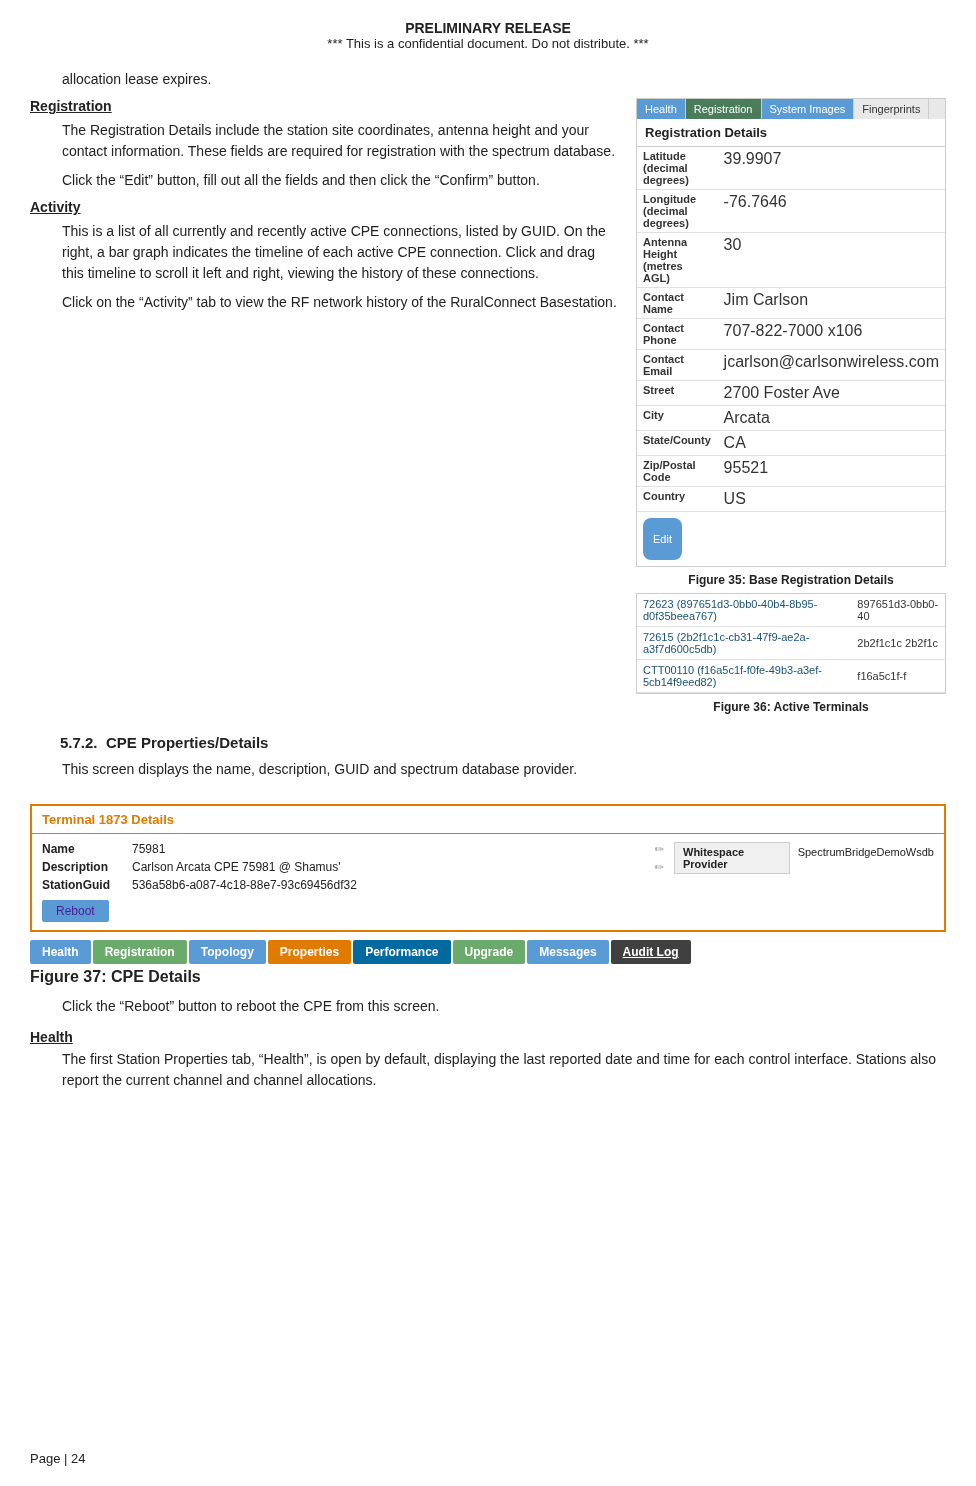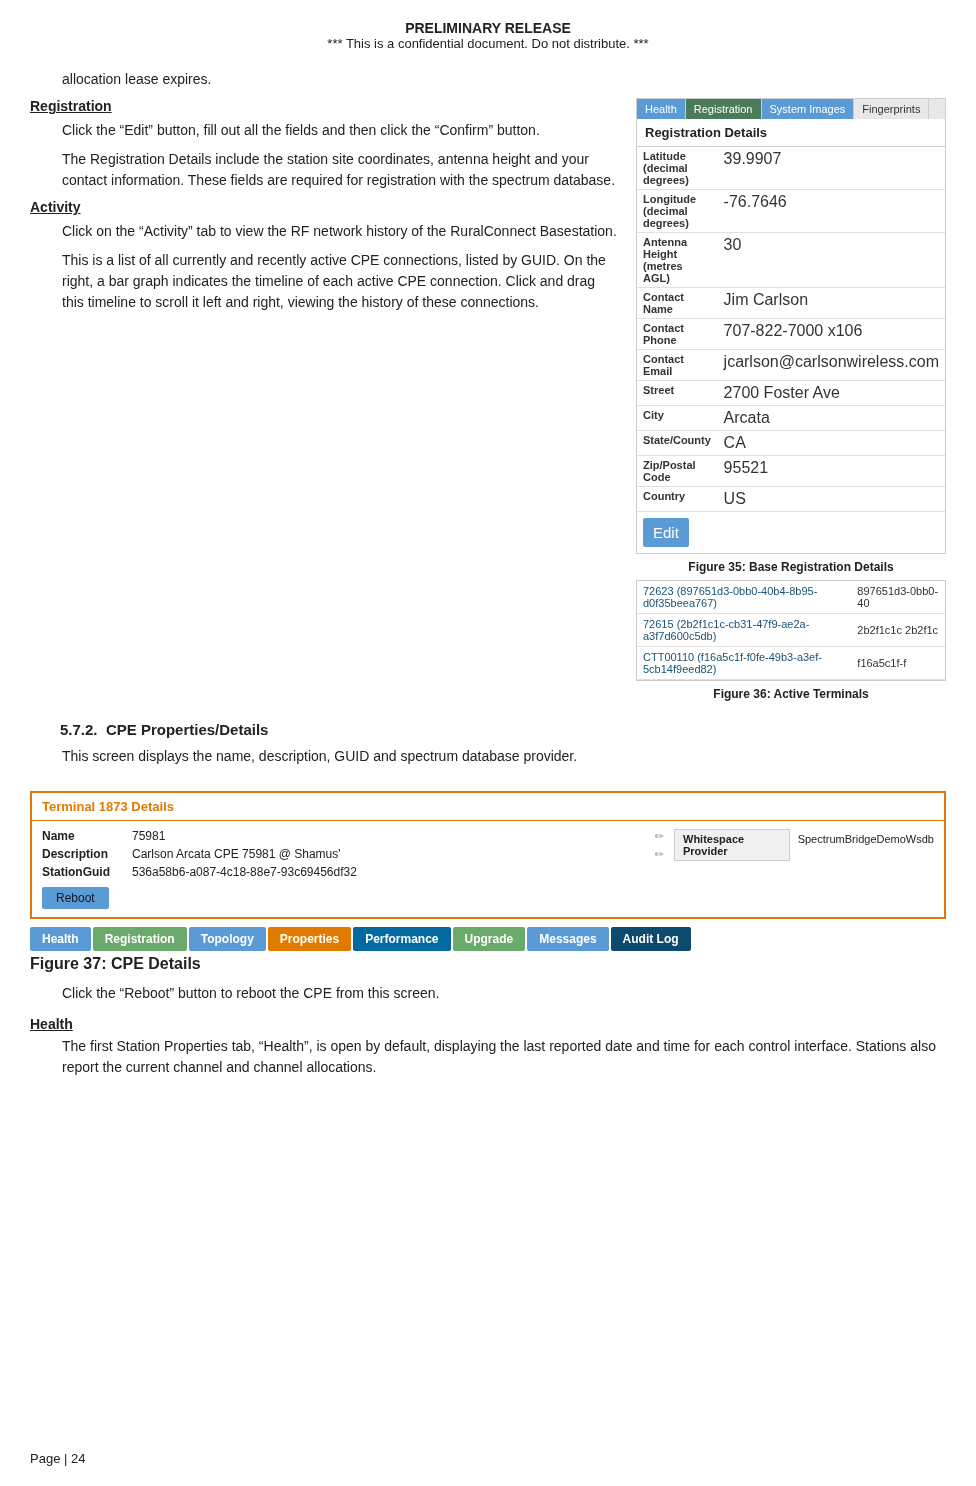--- a/index.html
+++ b/index.html
@@ -67,25 +67,25 @@
       font-weight: bold;
       font-size: 11px;
       width: 48%;
       color: #333;
     }
     .reg-table tr td:last-child { font-size: 16px; color: #333; }
     .edit-btn {
       background: #5b9bd5;
       color: #fff;
       border: none;
-      padding: 6px 10px;
-      font-size: 15px;
+      padding: 15px 10px;
+      font-size: 11px;
       cursor: pointer;
       margin: 6px;
-      border-radius: 2px;
+      border-radius: 8px;
     }
 
     
     .fig-caption {
       text-align: center;
       font-size: 12px;
       font-weight: bold;
       margin: 6px 0;
     }
 
@@ -161,21 +161,21 @@
     .ws-label {
       background: #f0f0f0;
       border: 1px solid #ccc;
       padding: 3px 8px;
       font-weight: bold;
       font-size: 11px;
     }
     .ws-value { font-size: 11px; }
     .reboot-btn {
       background: #5b9bd5;
-      color: #0f172a;
+      color: #4c1d95;
       border: none;
       padding: 4px 14px;
       font-size: 12px;
       cursor: pointer;
       border-radius: 2px;
       margin-top: 4px;
     }
 
     
     .cpe-tabs {
@@ -192,21 +192,21 @@
       cursor: pointer;
       border-radius: 2px;
     }
     .cpe-tab-health { background: #5b9bd5; color: #fff; }
     .cpe-tab-reg { background: #6aaa6a; color: #fff; }
     .cpe-tab-topo { background: #5b9bd5; color: #fff; }
     .cpe-tab-props { background: #e07b00; color: #fff; }
     .cpe-tab-perf { background: #0369a1; color: #fff; }
     .cpe-tab-upgrade { background: #6aaa6a; color: #fff; }
     .cpe-tab-msg { background: #5b9bd5; color: #fff; }
-    .cpe-tab-audit { background: #0c4a6e; color: #fff; }
+    .cpe-tab-audit { background: #404040; color: #fff; text-decoration: underline; }
 
     .fig-caption-left {
       font-size: 16px;
       font-weight: bold;
       margin: 2px 0 10px 0;
     }
 
     .page-footer {
       position: absolute;
       bottom: 20px;
@@ -235,26 +235,26 @@
 </div>
 
 
 <p>allocation lease expires.</p>
 
 
 <div class="section-row">
 
   <div class="section-left">
     <h2 class="section-title">Registration</h2>
+    <p>The Registration Details include the station site coordinates, antenna height and your contact information. These fields are required for registration with the spectrum database.</p>
     <p>Click the “Edit” button, fill out all the fields and then click the “Confirm” button.</p>
-    <p>The Registration Details include the station site coordinates, antenna height and your contact information. These fields are required for registration with the spectrum database.</p>
 
     <h2 class="section-title">Activity</h2>
+    <p>This is a list of all currently and recently active CPE connections, listed by GUID. On the right, a bar graph indicates the timeline of each active CPE connection. Click and drag this timeline to scroll it left and right, viewing the history of these connections.</p>
     <p>Click on the “Activity” tab to view the RF network history of the RuralConnect Basestation.</p>
-    <p>This is a list of all currently and recently active CPE connections, listed by GUID. On the right, a bar graph indicates the timeline of each active CPE connection. Click and drag this timeline to scroll it left and right, viewing the history of these connections.</p>
   </div>
 
   <div class="section-right">
 
     <div class="reg-panel">
       <div class="reg-panel-tabs">
         <div class="reg-tab active-health">Health</div>
         <div class="reg-tab active-reg">Registration</div>
         <div class="reg-tab active-sysimg">System Images</div>
         <div class="reg-tab inactive">Fingerprints</div>

